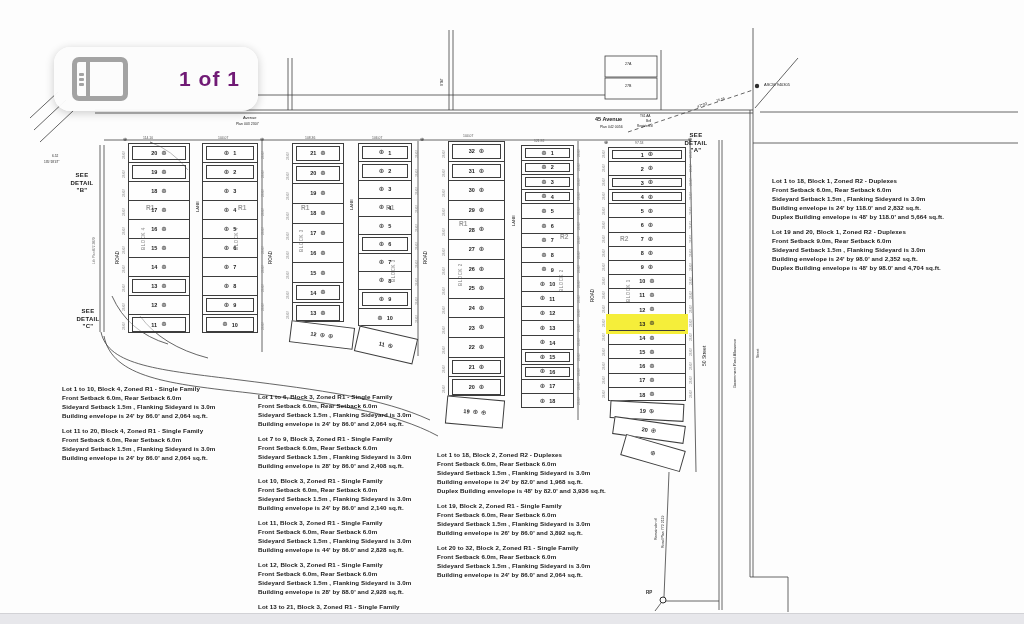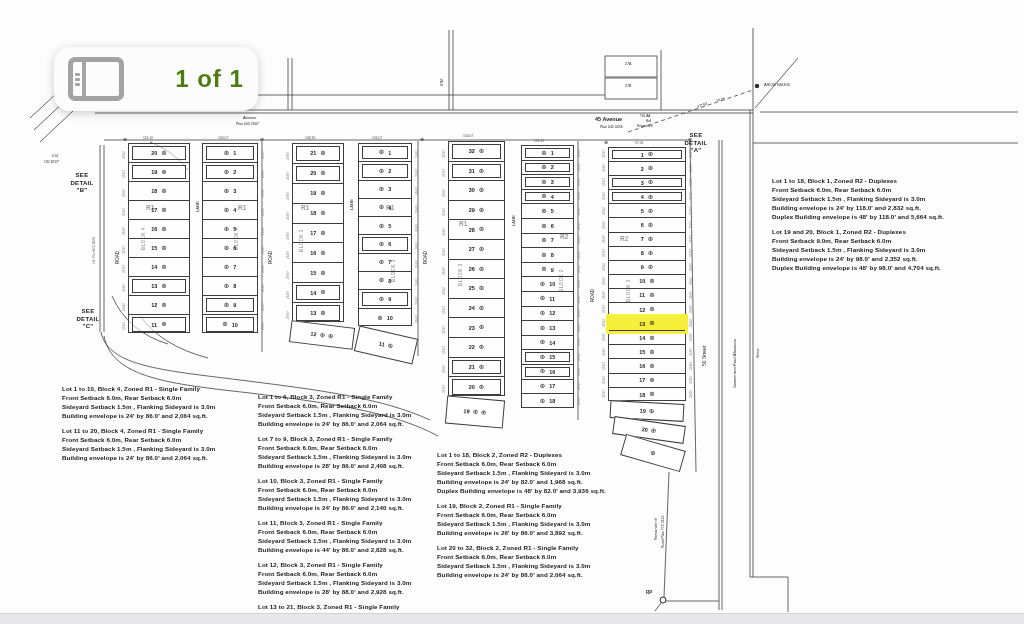--- a/index.html
+++ b/index.html
@@ -22,21 +22,21 @@
   .tick{position:absolute;font-size:3.2px;color:#8a8a8a;transform:rotate(-90deg);transform-origin:0 0;white-space:nowrap;}
   .alot{position:absolute;border:1px solid #3d3d3d;background:#fff;display:flex;align-items:center;justify-content:center;gap:3px;box-sizing:border-box;}
   .detail{position:absolute;text-align:center;font-weight:bold;font-size:6px;line-height:7.5px;color:#191919;letter-spacing:.3px;}
   .zone{position:absolute;font-weight:bold;font-size:6.5px;color:#141414;}
   .blockname{position:absolute;font-weight:bold;font-size:4.5px;color:#2b2b2b;transform:rotate(-90deg);transform-origin:0 0;letter-spacing:.4px;}
   .badge{position:absolute;left:54px;top:47px;width:204px;height:64px;background:rgba(252,252,252,.96);border-radius:16px;
          box-shadow:0 2px 10px rgba(0,0,0,.20);display:flex;align-items:center;justify-content:center;gap:15px;z-index:60;}
   .gicon{width:46px;height:34px;border:5px solid #a3a3a3;border-radius:7px;position:relative;background:transparent;}
   .gicon .strip{position:absolute;left:0;top:0;bottom:0;width:13px;border-right:4px solid #a3a3a3;display:flex;flex-direction:column;justify-content:center;gap:2px;padding-left:2px;box-sizing:border-box;}
   .gicon .dash{width:5px;height:3px;background:#a3a3a3;border-radius:1px;}
-  .badge-text{font-weight:bold;font-size:24px;color:#4d7c0f;letter-spacing:1px;font-family:"Liberation Sans",sans-serif;margin-left:36px;}
+  .badge-text{font-weight:bold;font-size:21px;color:#701a75;letter-spacing:1px;font-family:"Liberation Sans",sans-serif;margin-left:36px;}
   .corner-marker{position:absolute;font-size:5px;color:#333;}
 </style>
 </head>
 <body>
 
 <div id="stage">
   <div id="photo">
     <svg class="lines" width="1024" height="613">
       <g stroke="#3f3f3f" stroke-width="0.8" fill="none">
 

